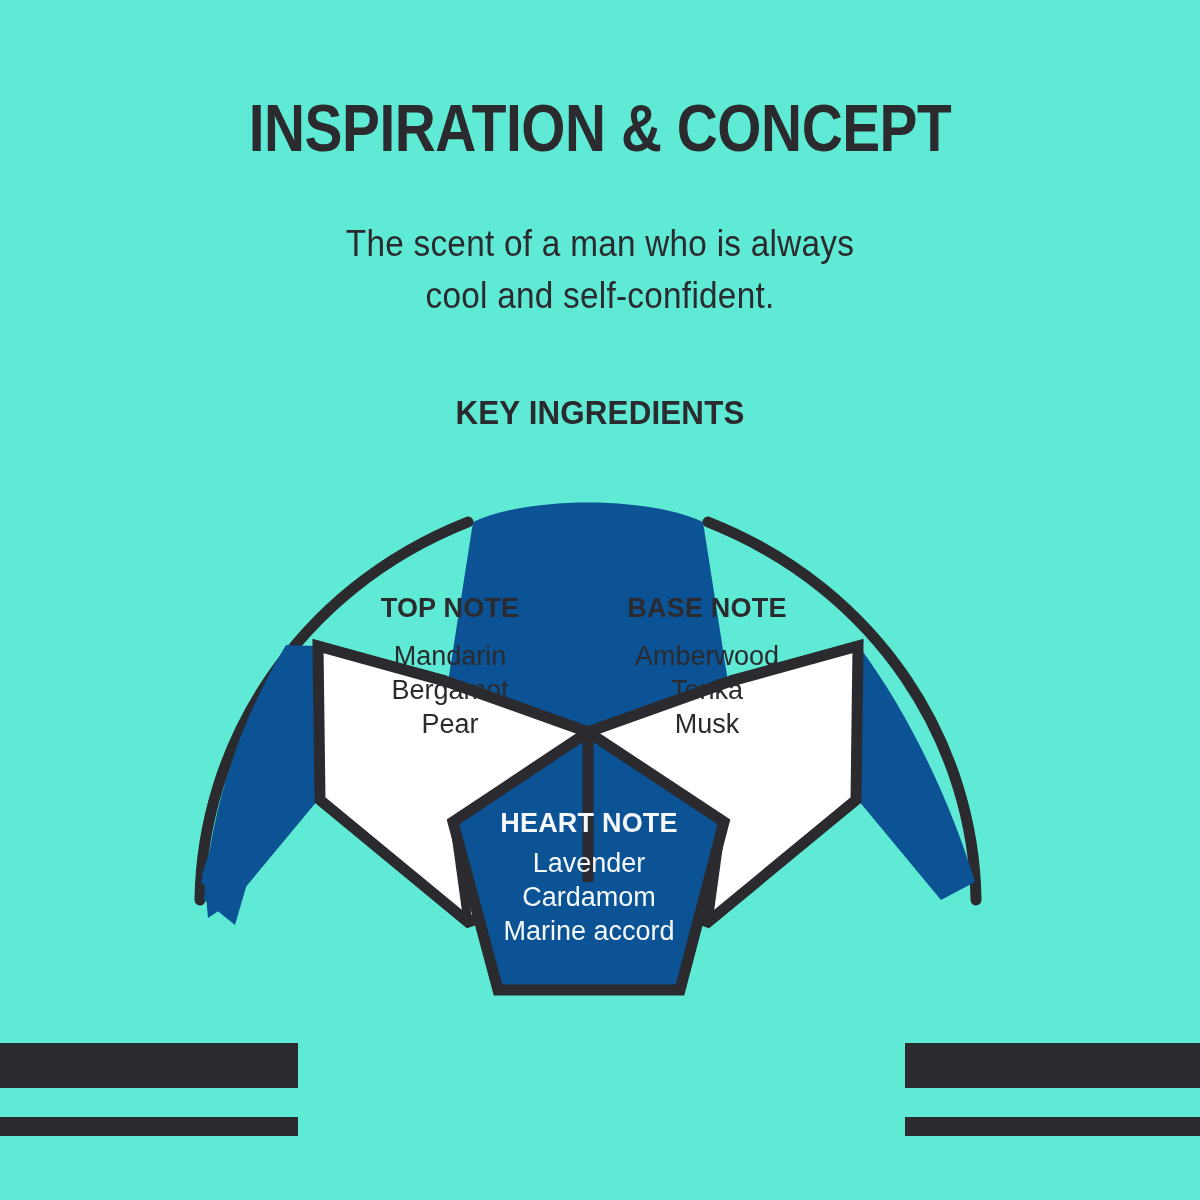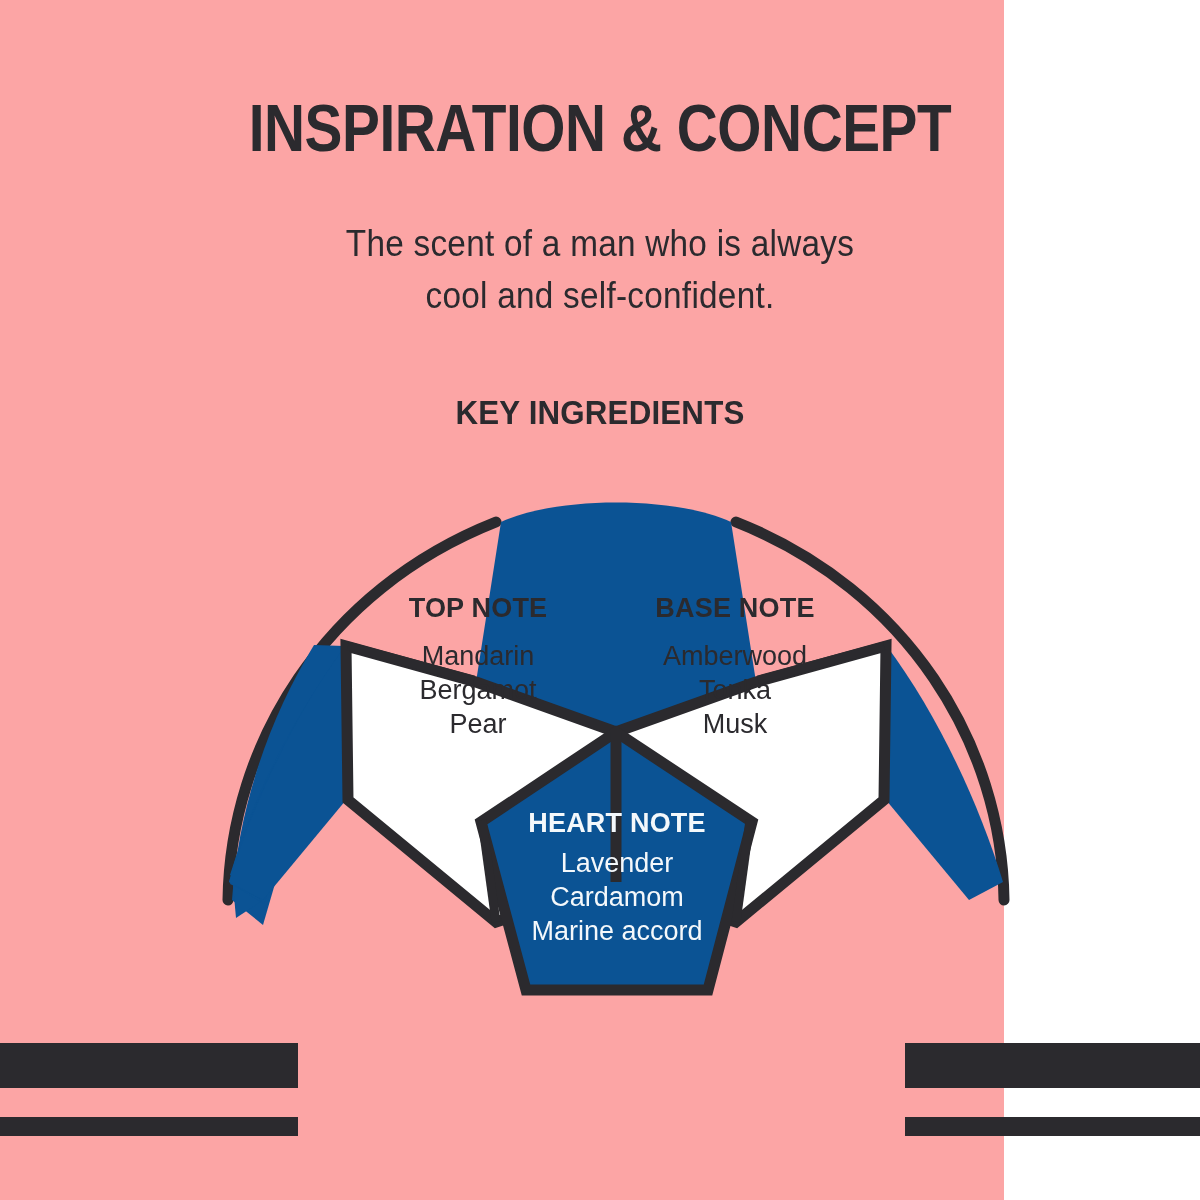--- a/index.html
+++ b/index.html
@@ -10,23 +10,23 @@
     width: 1200px;
     height: 1200px;
     background: #ffffff;
     font-family: "Liberation Sans", sans-serif;
     overflow: hidden;
     position: relative;
   }
   #page {
     position: absolute;
     left: 0; top: 0;
-    width: 1004px;
+    width: 1200px;
     height: 1200px;
-    background: #fca5a5;
+    background: #5eead4;
   }
 
   
   .headline {
     position: absolute;
     left: 0;
     top: 92px;
     width: 1200px;
     text-align: center;
     font-family: "Liberation Sans Narrow", "Liberation Sans", sans-serif;
@@ -65,21 +65,21 @@
     line-height: 40px;
     letter-spacing: 0.2px;
     color: #2b2a2e;
     transform: scaleX(0.92);
     transform-origin: 600px 0;
   }
 
   
   #ball-wrap {
     position: absolute;
-    left: 196px;
+    left: 168px;
     top: 470px;
     width: 840px;
     height: 540px;
   }
   #ball-svg { display: block; }
 
   .facet-heading {
     font-family: "Liberation Sans Narrow", "Liberation Sans", sans-serif;
     font-weight: bold;
     font-size: 27px;

